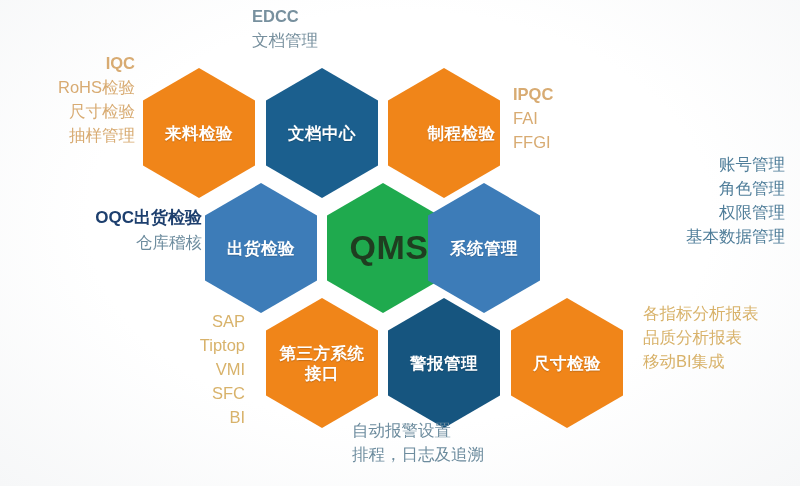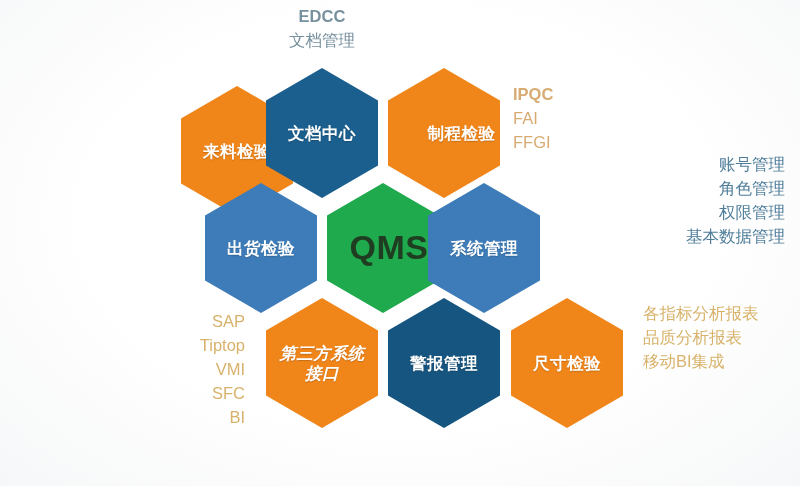--- a/index.html
+++ b/index.html
@@ -43,32 +43,32 @@
 
   .cap.bl .ttl{color:#1d3f6e;font-size:17px;}
   .cap.bl .row{color:#77909e;font-size:16.5px;}
 
   .cap.steel .row{color:#4f7d99;font-size:16.5px;text-align:right;}
   .cap.gold  .row{color:#d8b26a;font-size:16.5px;}
   .cap.slate .row{color:#6d8c9e;font-size:16.5px;}
 
   .ta-r{text-align:right;}
   .ta-l{text-align:left;}
-  .ta-c{text-align:center;}
+  .ta-c{}
 
   
   .mix{font-size:17px;font-weight:bold;color:#1d3f6e;}
   .mix .sub{font-weight:bold;color:#1d3f6e;}
 </style>
 </head>
 <body>
 
 <div id="stage">
 
-  <div class="hex" style="left:143px;top:86px;background:#f08519;margin-left:38px;">
+  <div class="hex" style="left:143px;top:68px;background:#f08519;">
     <span class="lbl">来料检验</span>
   </div>
 
   <div class="hex" style="left:266px;top:68px;background:#1b5f8e;">
     <span class="lbl">文档中心</span>
   </div>
 
   <div class="hex" style="left:388px;top:68px;background:#f08519;padding-left:35px;">
     <span class="lbl">制程检验</span>
   </div>
@@ -78,45 +78,57 @@
   </div>
 
   <div class="hex center" style="left:327px;top:183px;background:#1faa4e;padding-left:12px;">
     <span class="lbl">QMS</span>
   </div>
 
   <div class="hex" style="left:428px;top:183px;background:#3d7cb8;">
     <span class="lbl">系统管理</span>
   </div>
 
-  <div class="hex" style="left:266px;top:298px;background:#f08519;font-style:italic;">
+  <div class="hex" style="left:266px;top:298px;background:#f08519;">
     <span class="lbl" style="white-space:pre-line;">第三方系统
 接口</span>
   </div>
 
   <div class="hex" style="left:388px;top:298px;background:#16557f;">
     <span class="lbl">警报管理</span>
   </div>
 
   <div class="hex" style="left:511px;top:298px;background:#f08519;">
     <span class="lbl">尺寸检验</span>
   </div>
 
+  <div class="cap or ta-r" style="left:10px;top:52px;width:125px;">
+    <span class="row ttl">IQC</span>
+    <span class="row">RoHS检验</span>
+    <span class="row">尺寸检验</span>
+    <span class="row">抽样管理</span>
+  </div>
 
   <div class="cap bl ta-c" style="left:252px;top:5px;width:140px;">
     <span class="row ttl">EDCC</span>
     <span class="row">文档管理</span>
   </div>
 
   <div class="cap or ta-l" style="left:513px;top:57px;width:120px;margin-top:26px;">
     <span class="row ttl">IPQC</span>
     <span class="row">FAI</span>
     <span class="row">FFGI</span>
   </div>
 
+  <div class="cap ta-r" style="left:40px;top:206px;width:162px;">
+    <span class="row mix">
+      <span>OQC</span><span class="sub">出货检验</span>
+    </span>
+    <span class="row" style="color:#6d8c9e;font-size:16.5px;">仓库稽核</span>
+  </div>
 
   <div class="cap steel ta-l" style="left:585px;top:153px;width:200px;">
     <span class="row">账号管理</span>
     <span class="row">角色管理</span>
     <span class="row">权限管理</span>
     <span class="row">基本数据管理</span>
   </div>
 
   <div class="cap gold ta-r" style="left:125px;top:310px;width:120px;">
     <span class="row">SAP</span>
@@ -125,14 +137,18 @@
     <span class="row">SFC</span>
     <span class="row">BI</span>
   </div>
 
   <div class="cap gold ta-l" style="left:643px;top:302px;width:160px;">
     <span class="row">各指标分析报表</span>
     <span class="row">品质分析报表</span>
     <span class="row">移动BI集成</span>
   </div>
 
+  <div class="cap slate ta-c" style="left:352px;top:419px;width:230px;">
+    <span class="row">自动报警设置</span>
+    <span class="row">排程，日志及追溯</span>
+  </div>
 
 </div>
 
 </body></html>

